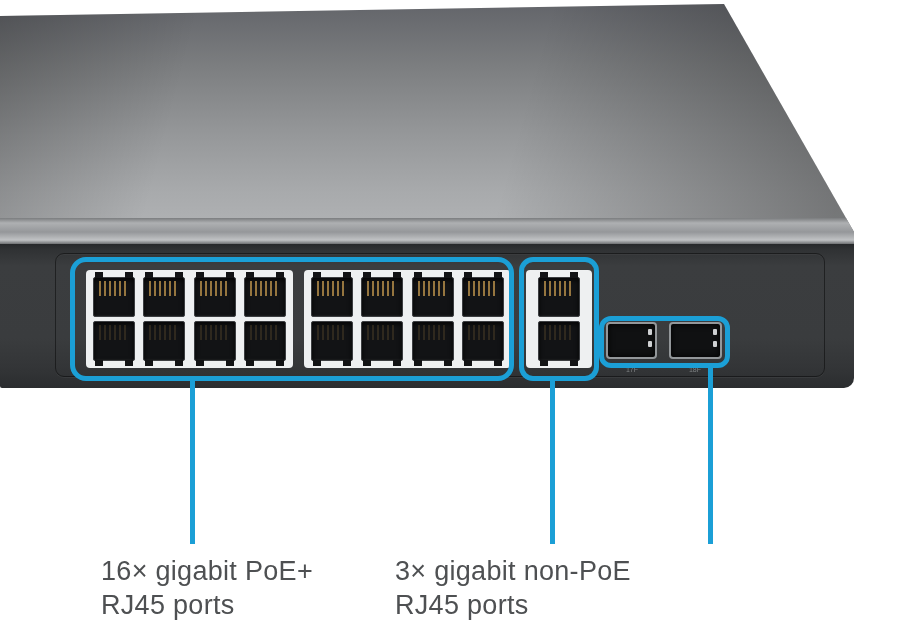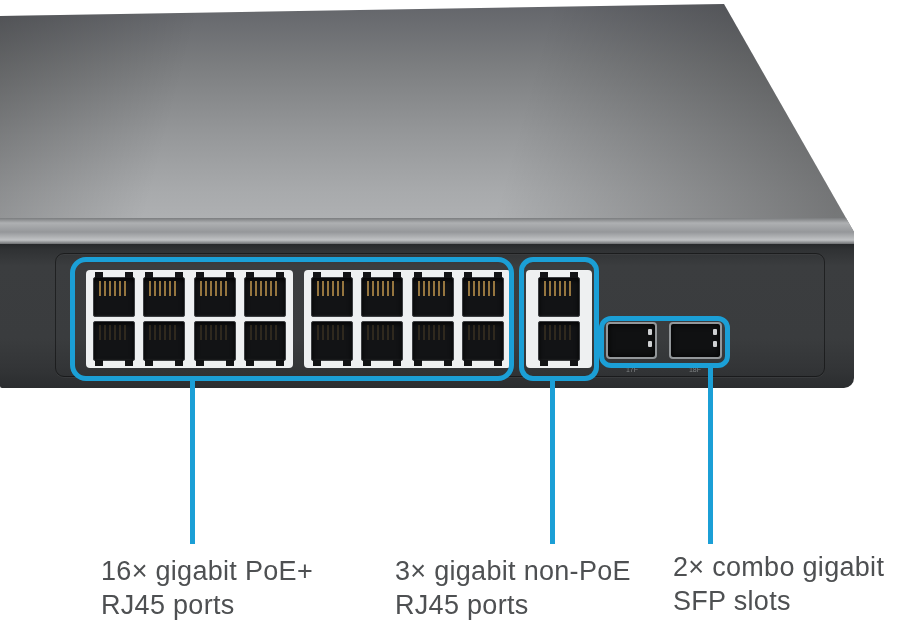--- a/index.html
+++ b/index.html
@@ -168,18 +168,14 @@
   <div class="leader leader-3"></div>
 
   <div class="caption caption-1">
     <div>16× gigabit PoE+</div>
     <div>RJ45 ports</div>
   </div>
   <div class="caption caption-2">
     <div>3× gigabit non-PoE</div>
     <div>RJ45 ports</div>
   </div>
-  <div class="caption caption-3">
-    <div>2× combo gigabit</div>
-    <div>SFP slots</div>
-  </div>
 
 </div>
 
 </body></html>

